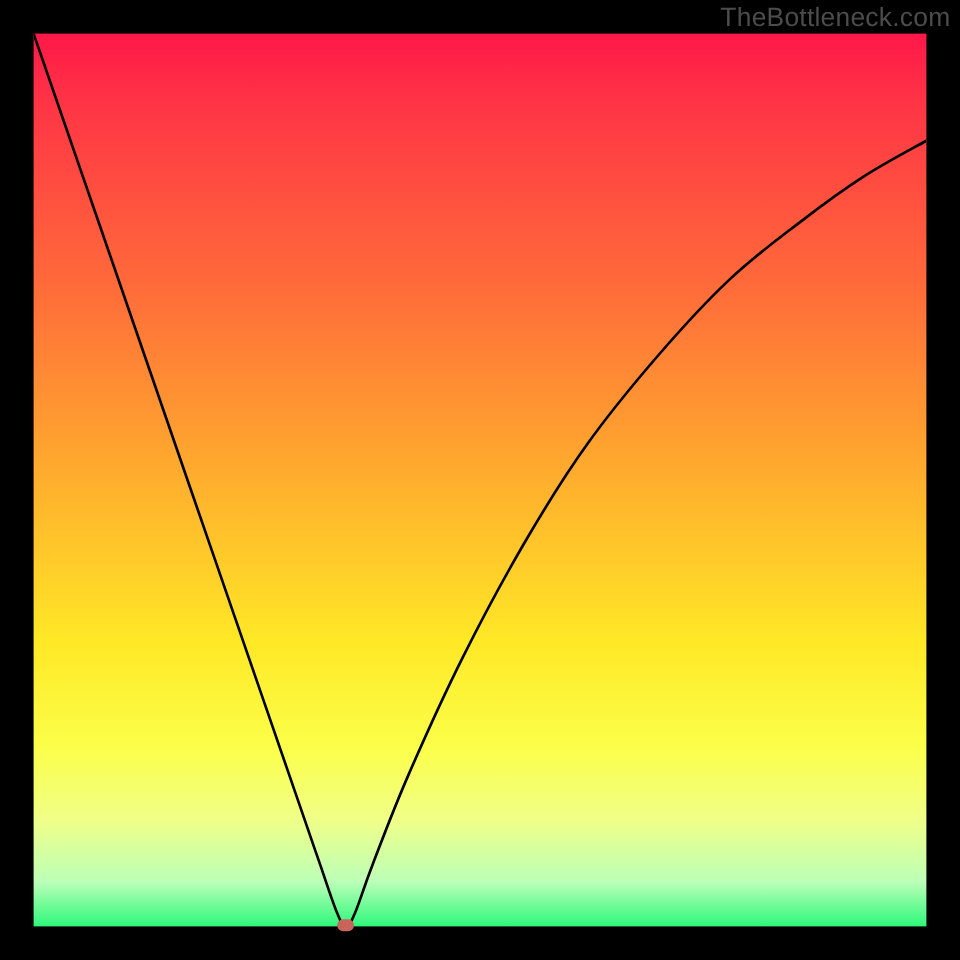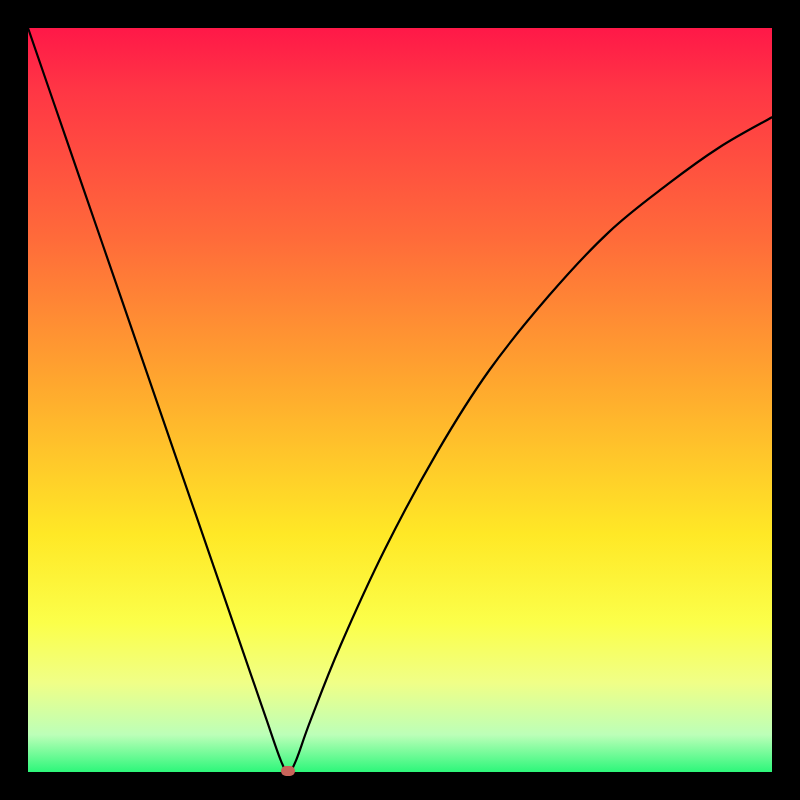--- a/index.html
+++ b/index.html
@@ -64,13 +64,14 @@
 <body>
 
 <div class="frame">
   <div class="plot">
     <div class="gradient"></div>
     <svg class="curve" viewBox="0 0 744 744" preserveAspectRatio="none">
       <path id="curve-path" fill="none" stroke="#000" stroke-width="2.2" stroke-linejoin="round" stroke-linecap="round" d="M 0.00 0.00 C 6.70 19.42, 23.81 69.04, 37.20 107.88 C 50.59 146.72, 61.01 176.92, 74.40 215.76 C 87.79 254.60, 98.21 284.80, 111.60 323.64 C 124.99 362.48, 135.41 392.68, 148.80 431.52 C 162.19 470.36, 172.61 500.56, 186.00 539.40 C 199.39 578.24, 213.83 620.09, 223.20 647.28 C 232.57 674.47, 232.72 675.03, 238.08 690.43 C 243.44 705.83, 248.94 723.20, 252.96 732.84 C 256.98 742.48, 257.72 744.00, 260.40 744.00 C 263.08 744.00, 263.82 742.21, 267.84 732.84 C 271.86 723.47, 274.68 712.68, 282.72 691.92 C 290.76 671.16, 299.09 648.32, 312.48 617.52 C 325.87 586.72, 339.71 555.62, 357.12 520.80 C 374.53 485.98, 390.45 456.22, 409.20 424.08 C 427.95 391.94, 441.19 370.36, 461.28 342.24 C 481.37 314.12, 499.37 292.62, 520.80 267.84 C 542.23 243.06, 558.89 224.69, 580.32 204.60 C 601.75 184.51, 619.75 171.64, 639.84 156.24 C 659.93 140.84, 673.17 131.09, 691.92 119.04 C 710.67 106.99, 734.63 94.64, 744.00 89.28"></path>
     </svg>
     <div id="marker" class="marker" style="left: 253.4px; top: 738px; background: rgb(201, 100, 90);"></div>
   </div>
+  <div class="watermark">TheBottleneck.com</div>
 </div>
 
 </body></html>

